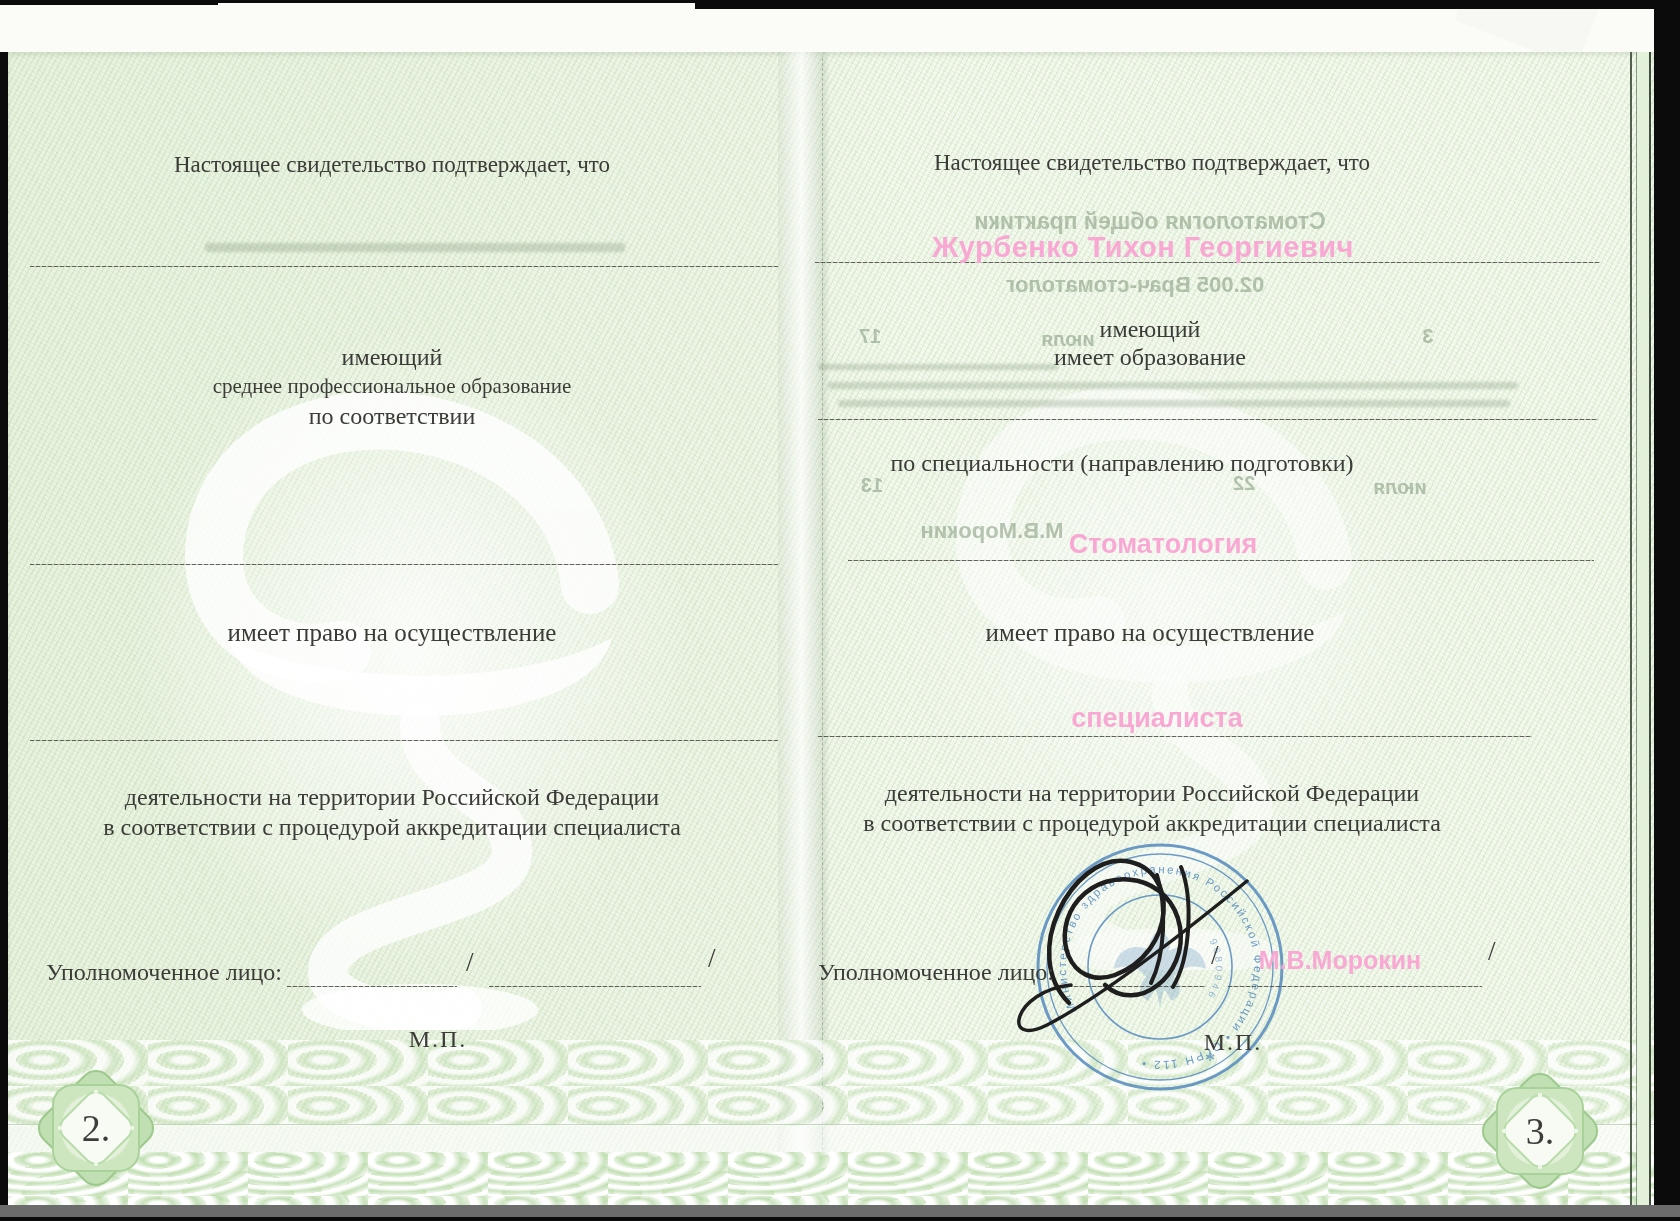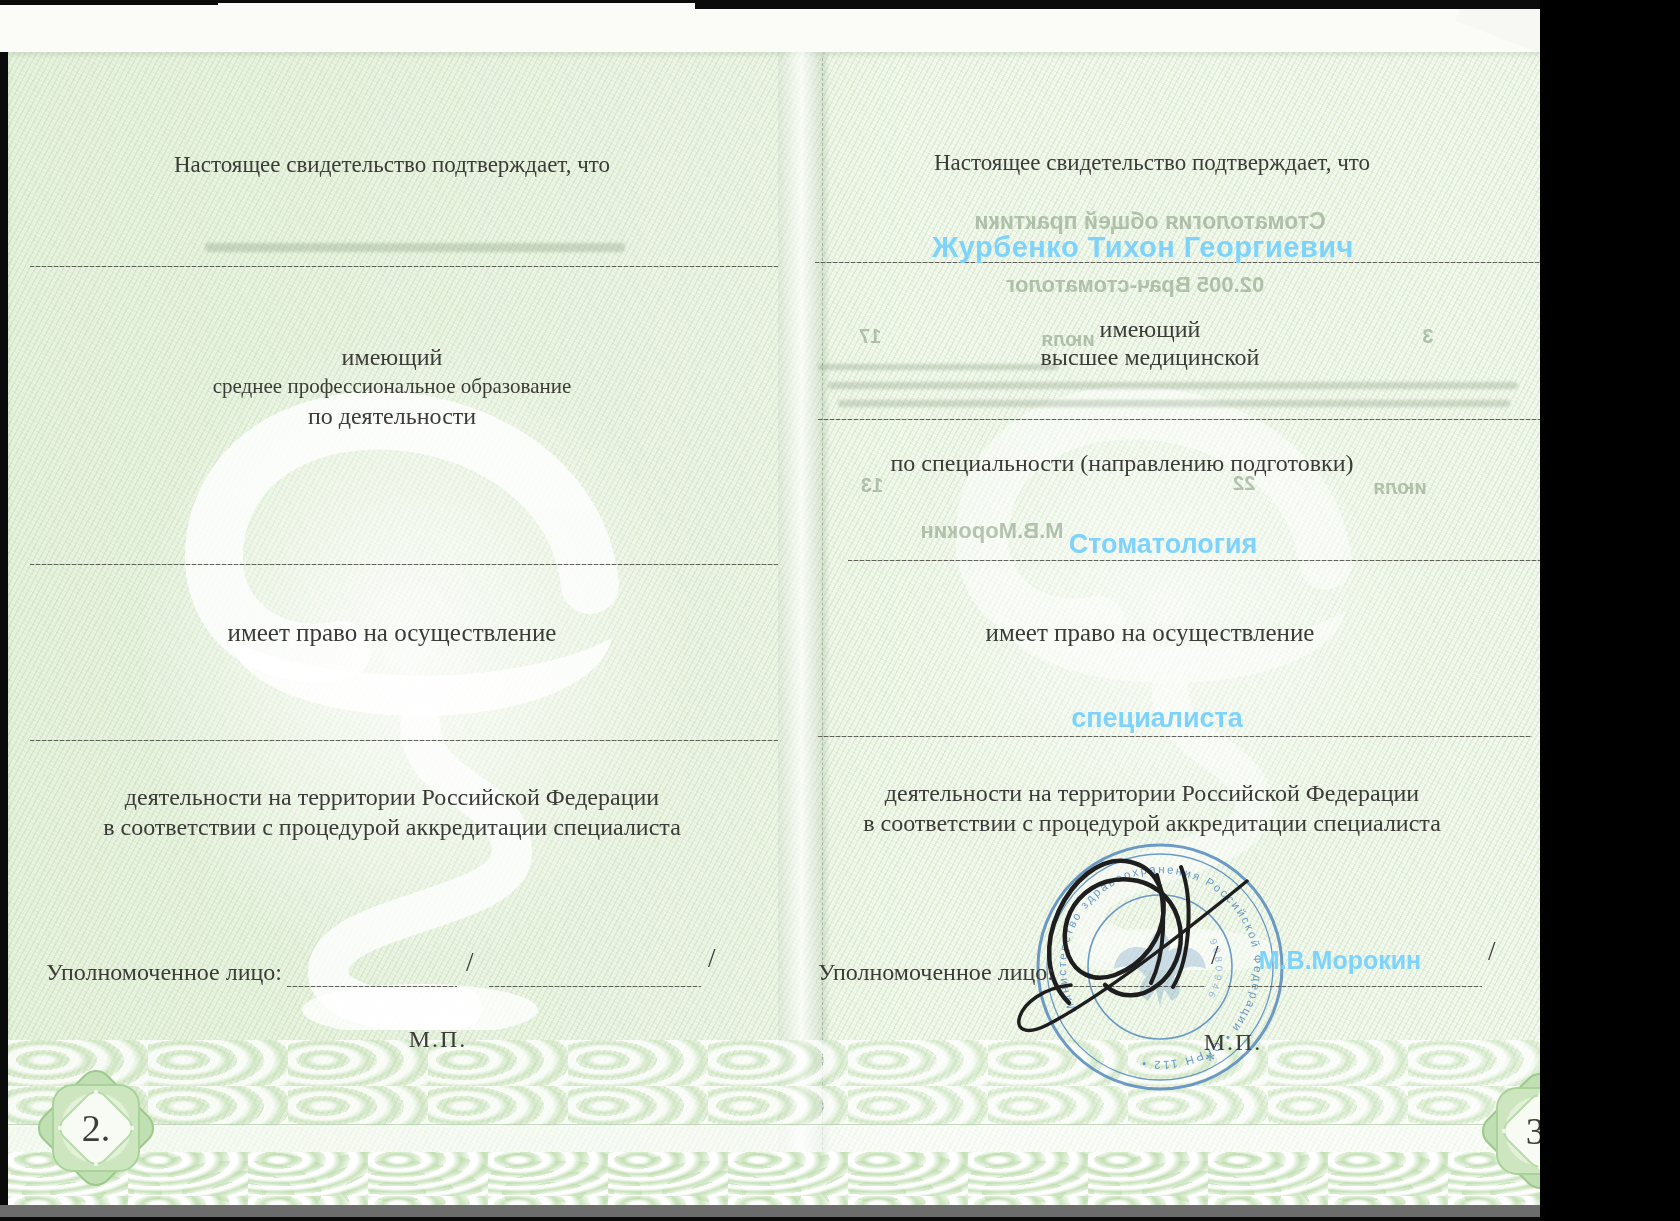--- a/index.html
+++ b/index.html
@@ -1,16 +1,16 @@
 <!DOCTYPE html>
 <html><head>
 <meta charset="utf-8">
 <style>
   html,body{margin:0;padding:0;background:#000;}
-  .scan{position:relative;width:1540px;height:1221px;background:#0b0b0b;overflow:hidden;
+  .scan{position:relative;width:1680px;height:1221px;background:#0b0b0b;overflow:hidden;
         font-family:"Liberation Serif","DejaVu Serif",serif;}
   
   .white-top{position:absolute;left:0;top:3px;width:1656px;height:49px;background:#fbfbf8;
              border-bottom:1px solid #e3e3da;}
   .corner-sliver{position:absolute;left:1462px;top:-18px;width:130px;height:64px;background:#f7f7f3;
                  transform:rotate(21deg);}
   .sheet{position:absolute;left:8px;top:52px;width:1646px;height:1153px;background-color:#eef5e7;
     background-image:
       repeating-linear-gradient(118deg, rgba(158,198,138,.22) 0 1.5px, rgba(255,255,255,0) 1.5px 5px),
       repeating-linear-gradient(28deg, rgba(158,198,138,.12) 0 1px, rgba(255,255,255,0) 1px 4px),
@@ -27,21 +27,21 @@
   .lightstrip{position:absolute;left:8px;top:1124px;width:1646px;height:28px;background:rgba(255,255,255,.6);
     border-top:1px solid rgba(150,182,140,.55);}
   .wave2{position:absolute;left:8px;top:1152px;width:1646px;height:53px;background-color:#d5eac9;
     background-image:
       repeating-radial-gradient(ellipse 60px 22px at 30px 8px, rgba(255,255,255,.95) 0 7px, rgba(176,213,158,.6) 15px, rgba(255,255,255,0) 24px),
       repeating-radial-gradient(ellipse 80px 30px at 70px 40px, rgba(255,255,255,.7) 0 10px, rgba(255,255,255,0) 28px);
     background-size:120px 44px, 160px 60px;}
   
   .t{position:absolute;color:#3b3b38;white-space:nowrap;z-index:6;}
   .c{transform:translateX(-50%);}
-  .sans{font-family:"Liberation Sans","DejaVu Sans",sans-serif;font-weight:700;color:#7dd3fc;}
+  .sans{font-family:"Liberation Sans","DejaVu Sans",sans-serif;font-weight:700;color:#f9a8d4;}
   .mirror{position:absolute;font-family:"Liberation Sans","DejaVu Sans",sans-serif;font-weight:700;
           color:rgba(118,142,112,.5);transform:translateX(-50%) scaleX(-1);filter:blur(.4px);
           white-space:nowrap;z-index:4;}
   .mbar{position:absolute;background:rgba(126,150,120,.30);filter:blur(1.6px);border-radius:3px;z-index:4;}
   .rule{position:absolute;height:1px;background:repeating-linear-gradient(90deg, rgba(72,72,66,.85) 0 4px, rgba(72,72,66,.3) 4px 6px);z-index:5;}
   .slash{font-size:27px;color:#3b3b38;}
   
   .halo{position:absolute;border-radius:50%;z-index:1;
     background:radial-gradient(closest-side, rgba(255,255,255,.85), rgba(255,255,255,0));}
   .wm{position:absolute;z-index:2;}
@@ -86,21 +86,21 @@
   <div class="wave1"></div>
   <div class="lightstrip"></div>
   <div class="wave2"></div>
 
   <div class="t c" style="left:392px;top:152px;font-size:23px;">Настоящее свидетельство подтверждает, что</div>
   <div class="mbar" style="left:205px;top:243px;width:420px;height:9px;"></div>
   <div class="rule" style="left:30px;top:266px;width:748px;"></div>
 
   <div class="t c" style="left:392px;top:344px;font-size:24px;">имеющий</div>
   <div class="t c" style="left:392px;top:374px;font-size:21px;">среднее профессиональное образование</div>
-  <div class="t c" style="left:392px;top:403px;font-size:24px;">по деятельности</div>
+  <div class="t c" style="left:392px;top:403px;font-size:24px;">по соответствии</div>
 
   <div class="rule" style="left:30px;top:564px;width:748px;"></div>
   <div class="t c" style="left:392px;top:619px;font-size:25px;">имеет право на осуществление</div>
   <div class="rule" style="left:30px;top:740px;width:748px;"></div>
 
   <div class="t c" style="left:392px;top:784px;font-size:24px;">деятельности на территории Российской Федерации</div>
   <div class="t c" style="left:392px;top:814px;font-size:24px;">в соответствии с процедурой аккредитации специалиста</div>
 
   <div class="t" style="left:46px;top:959px;font-size:24px;">Уполномоченное лицо:</div>
   <div class="rule" style="left:287px;top:986px;width:170px;"></div>
@@ -110,21 +110,21 @@
   <div class="t c" style="left:438px;top:1026px;font-size:24px;letter-spacing:2px;">М.П.</div>
 
   <div class="t c" style="left:1152px;top:150px;font-size:23px;">Настоящее свидетельство подтверждает, что</div>
 
   <div class="mirror" style="left:1150px;top:208px;font-size:23px;">Стоматология общей практики</div>
   <div class="t c sans" style="left:1143px;top:231px;font-size:29px;letter-spacing:.5px;">Журбенко Тихон Георгиевич</div>
   <div class="rule" style="left:815px;top:262px;width:785px;"></div>
   <div class="mirror" style="left:1135px;top:272px;font-size:22px;">02.005 Врач-стоматолог</div>
 
   <div class="t c" style="left:1150px;top:316px;font-size:24px;">имеющий</div>
-  <div class="t c" style="left:1150px;top:344px;font-size:24px;">высшее медицинской</div>
+  <div class="t c" style="left:1150px;top:344px;font-size:24px;">имеет образование</div>
 
   <div class="mirror" style="left:870px;top:325px;font-size:20px;">17</div>
   <div class="mirror" style="left:1068px;top:328px;font-size:20px;">июля</div>
   <div class="mirror" style="left:1428px;top:325px;font-size:20px;">3</div>
 
   <div class="mbar" style="left:818px;top:364px;width:240px;height:6px;"></div>
   <div class="mbar" style="left:828px;top:382px;width:690px;height:7px;"></div>
   <div class="mbar" style="left:838px;top:400px;width:672px;height:7px;"></div>
 
   <div class="rule" style="left:818px;top:419px;width:780px;"></div>

